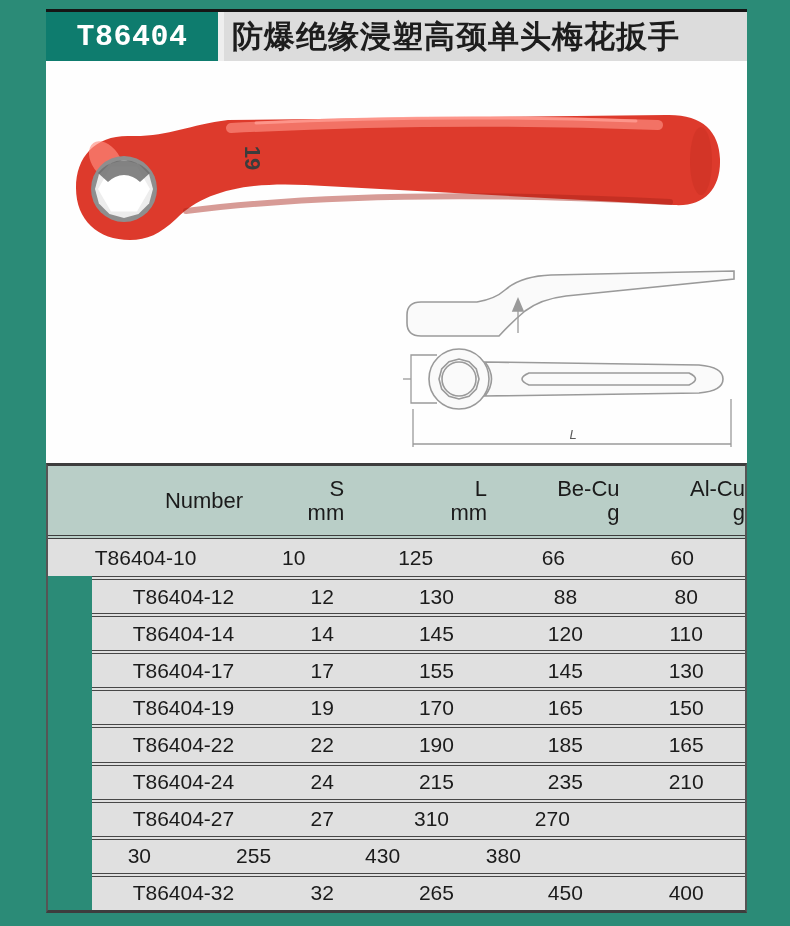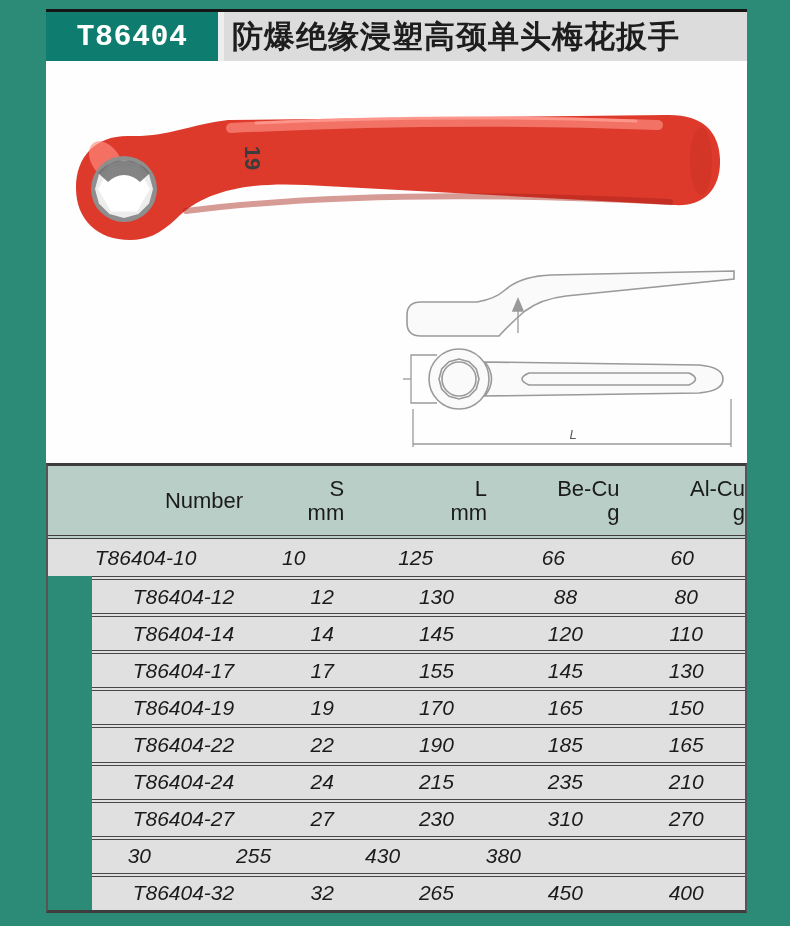--- a/index.html
+++ b/index.html
@@ -69,21 +69,21 @@
     color: #1b1b1b; font-size: 22px; line-height: 24px;
   }
   .hl2:empty { display: none; }
   .t-row {
     background: #e0e0e0;
     height: 37.1px;
     display: flex; align-items: center;
     color: #1b1b1b; font-size: 21px;
   }
   .t-row + .t-row { border-top: 4px double #474747; margin-left: 44px; }
-  .cell { text-align: center; font-style: italic; }
+  .cell { text-align: center; }
   .c0 { width: 28%; }
   .c1 { width: 14.5%; }
   .c2 { width: 20.5%; }
   .c3 { width: 19%; }
   .c4 { width: 18%; }
 </style>
 </head>
 <body>
 
 <div class="page">
@@ -242,21 +242,20 @@
     <div class="t-row">
       <div class="cell c0">T86404-24</div>
       <div class="cell c1">24</div>
       <div class="cell c2">215</div>
       <div class="cell c3">235</div>
       <div class="cell c4">210</div>
     </div>
     <div class="t-row">
       <div class="cell c0">T86404-27</div>
       <div class="cell c1">27</div>
-      <div class="cell c2">230</div>
       <div class="cell c3">310</div>
       <div class="cell c4">270</div>
     </div>
     <div class="t-row">
       <div class="cell c1">30</div>
       <div class="cell c2">255</div>
       <div class="cell c3">430</div>
       <div class="cell c4">380</div>
     </div>
     <div class="t-row">

